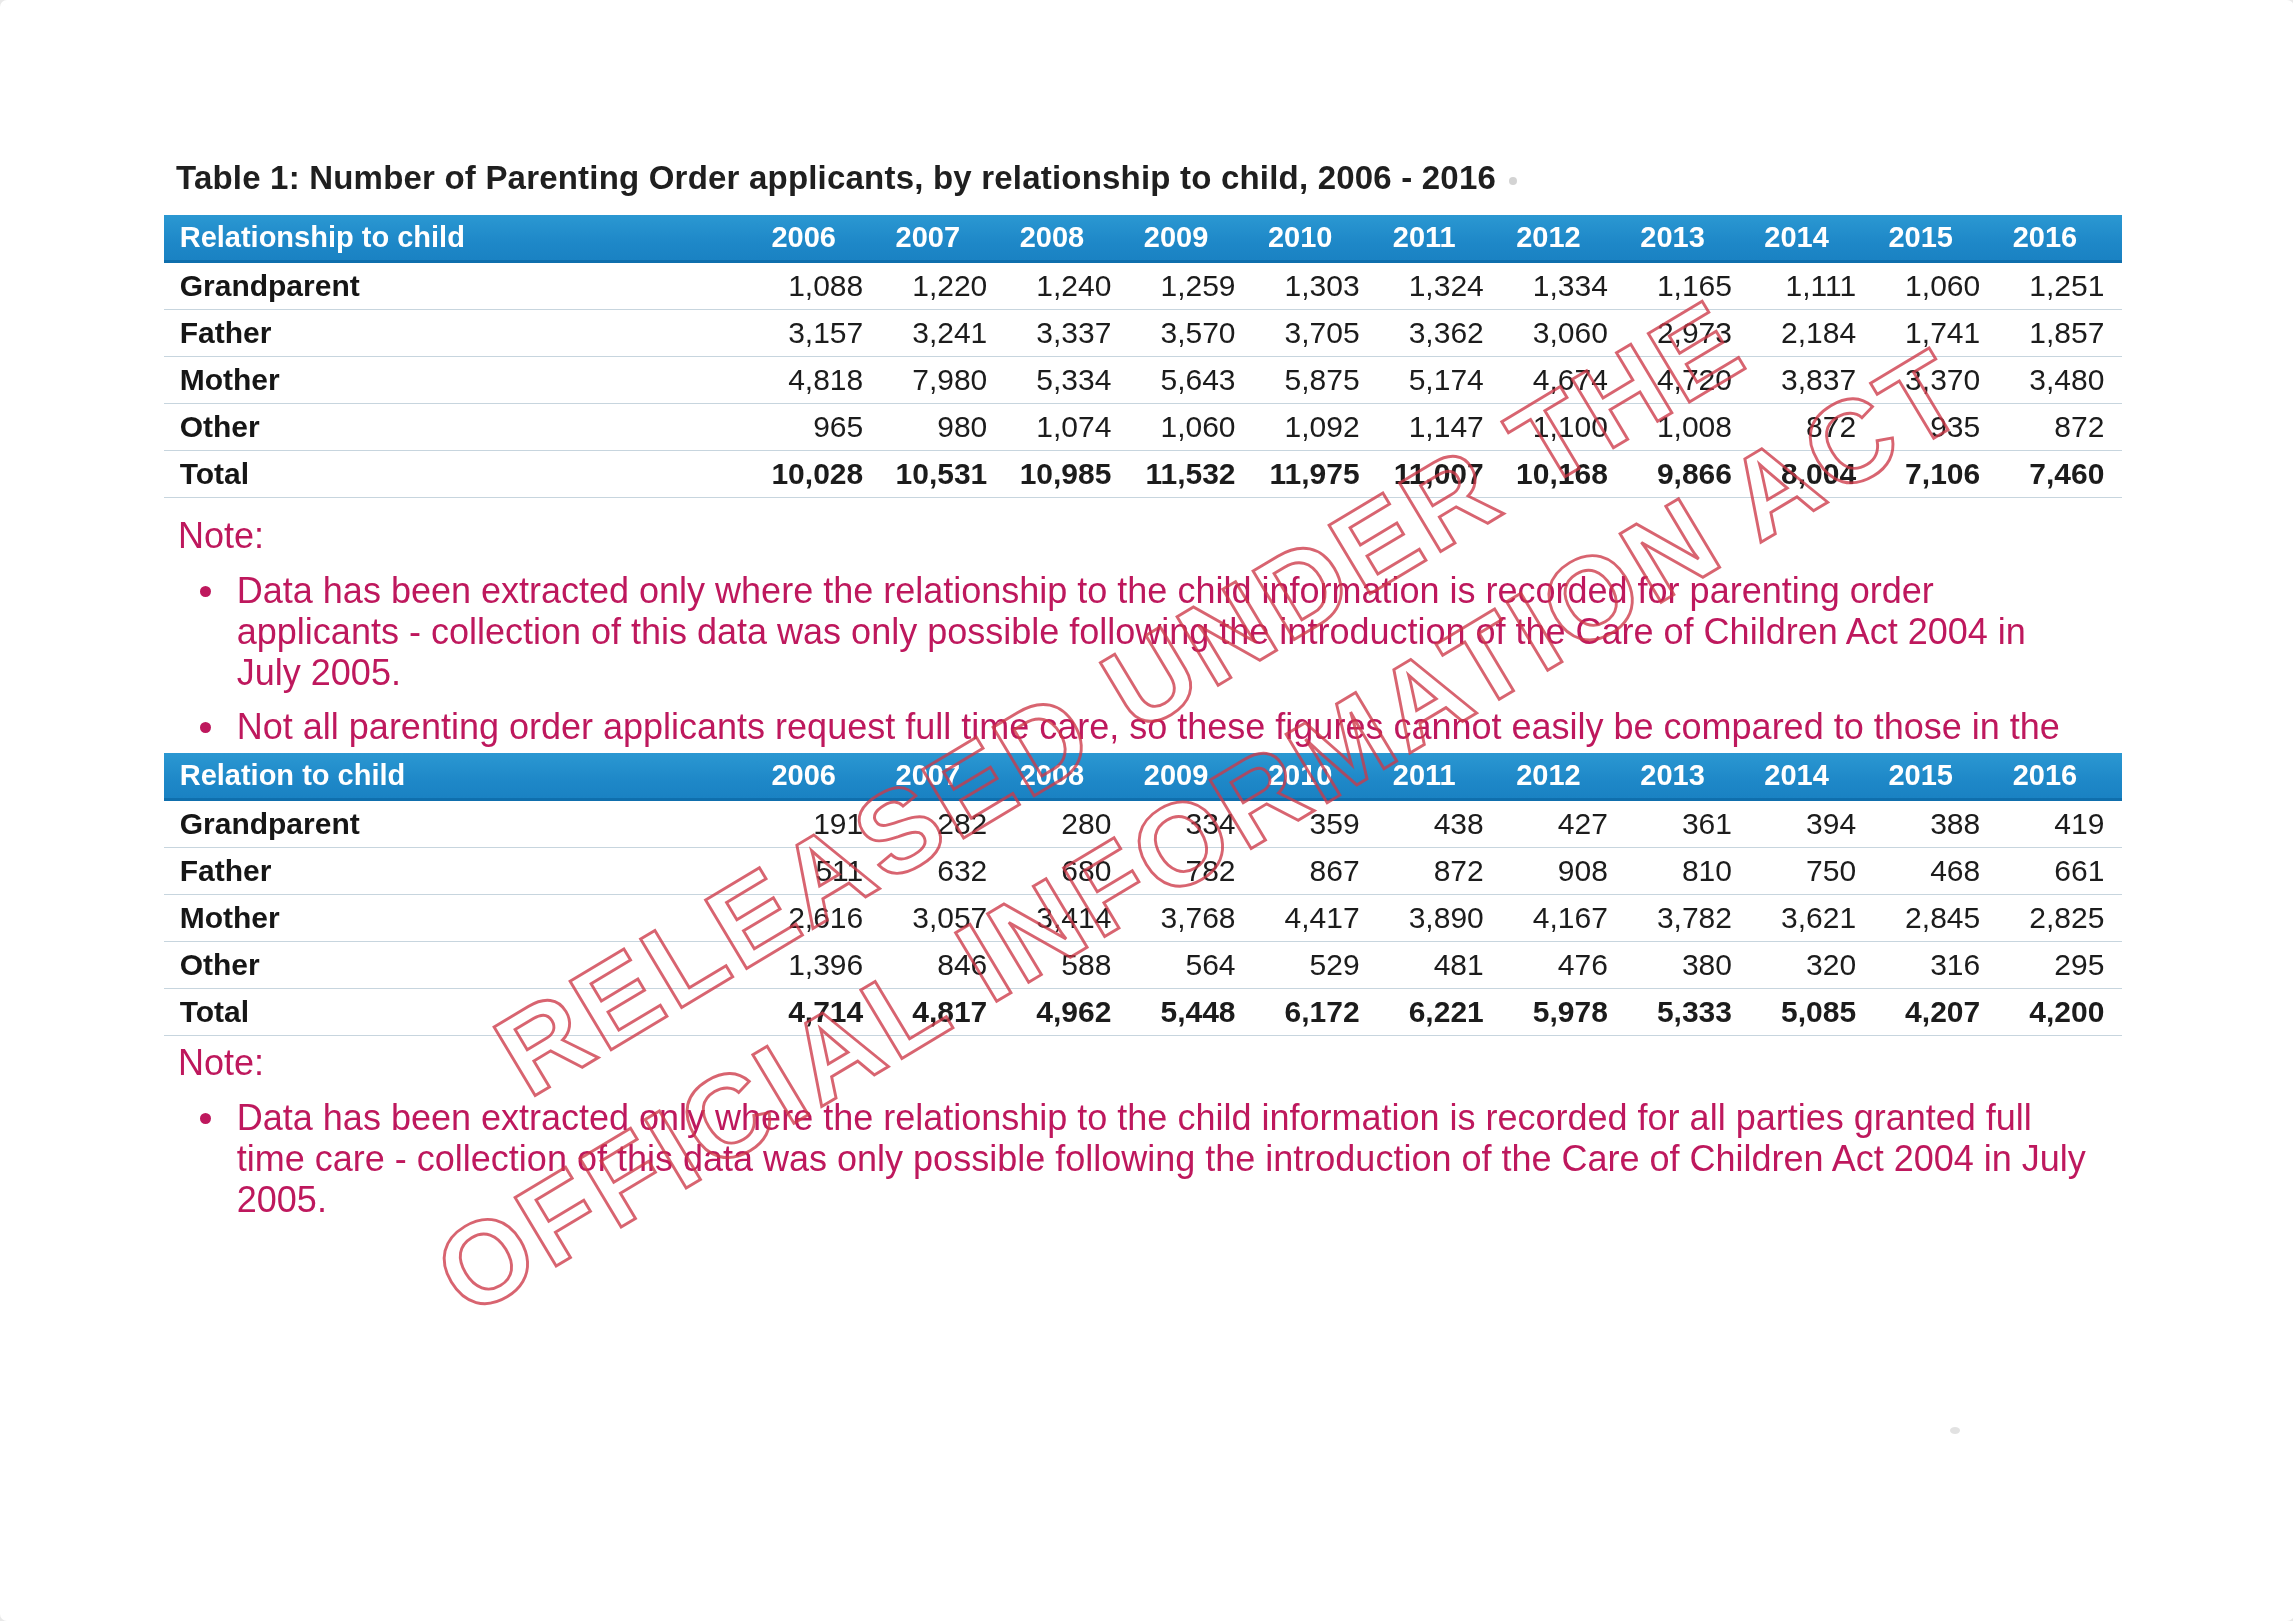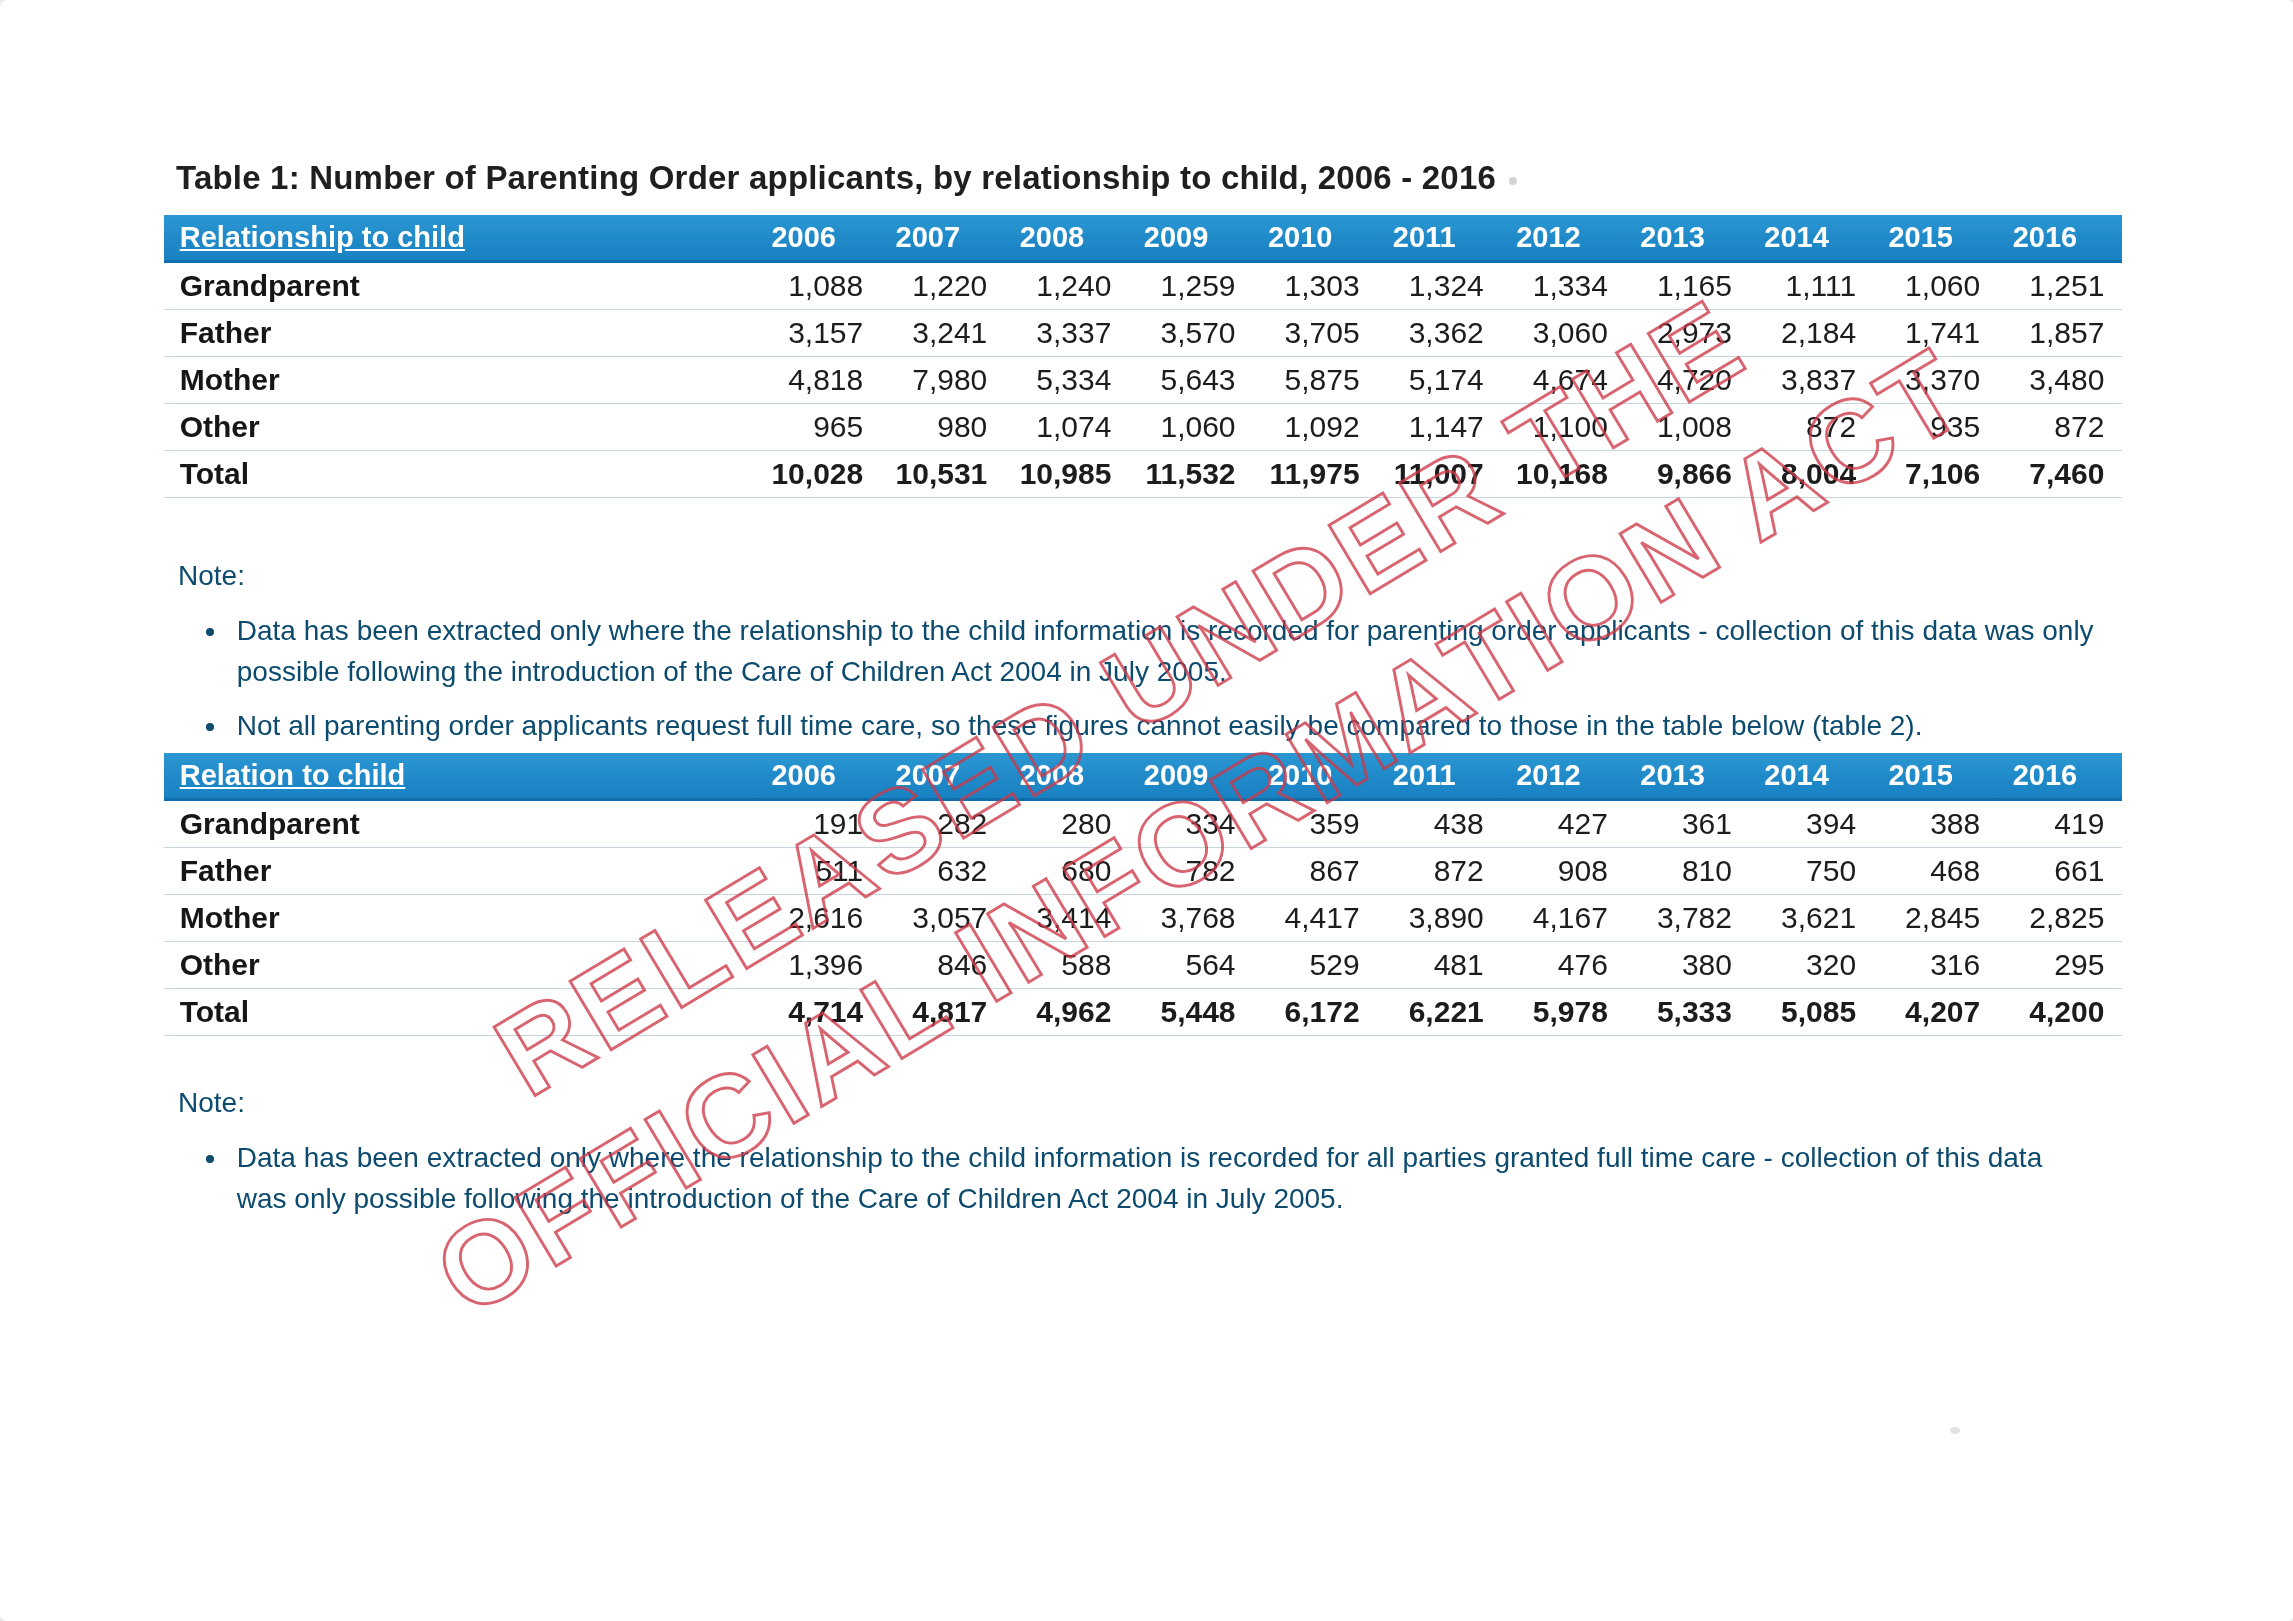--- a/index.html
+++ b/index.html
@@ -40,21 +40,20 @@
     border-bottom:3.9px solid #0f6fad;
     color:#ffffff;
     font-size:29px;
     font-weight:700;
     vertical-align:middle;
   }
   table.data th.lbl{
     width:576px;
     text-align:left;
     padding-left:15.7px;
-    text-decoration:underline;
   }
   table.data th.yr{
     padding-right:31px;
   }
   table.data td{
     height:44px;
     font-size:30px;
     vertical-align:middle;
     text-align:right;
     padding-right:17.6px;
@@ -66,24 +65,23 @@
     padding-left:15.7px;
     font-weight:700;
     color:#161616;
   }
   table.data tr.total td{font-weight:700;}
   
   .note{
     position:absolute;
     left:178px;
     width:1921px;
-    font-size:28px;
+    font-size:36px;
     line-height:41px;
-    color:#0c4a6e;
-    margin-top:40px;
+    color:#be185d;
   }
   #note1{top:515px;}
   #note2{top:1042px;}
   .note .note-heading{margin:0 0 13.7px 0;}
   .note ul{
     margin:0;
     padding-left:51px;
   }
   .note li{
     margin-bottom:13.7px;

